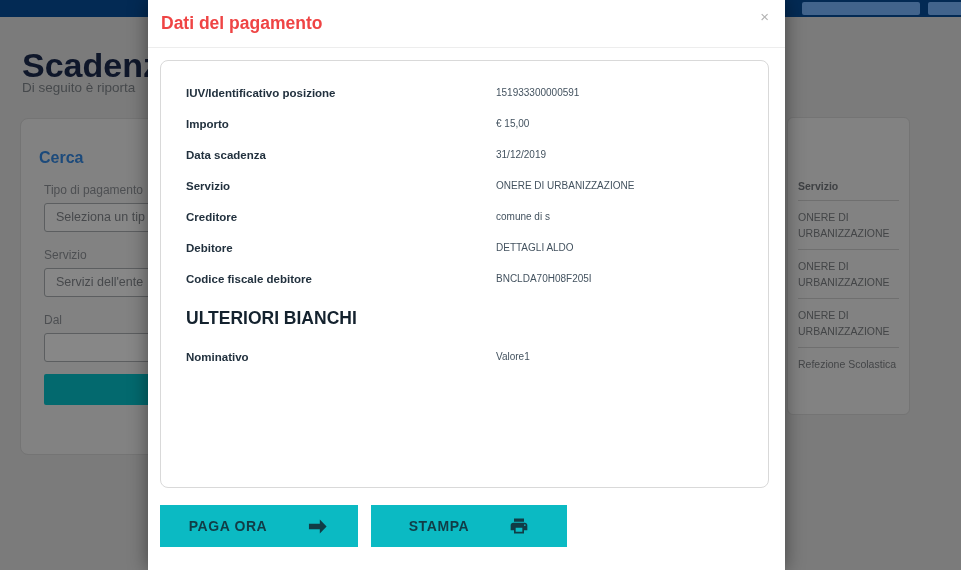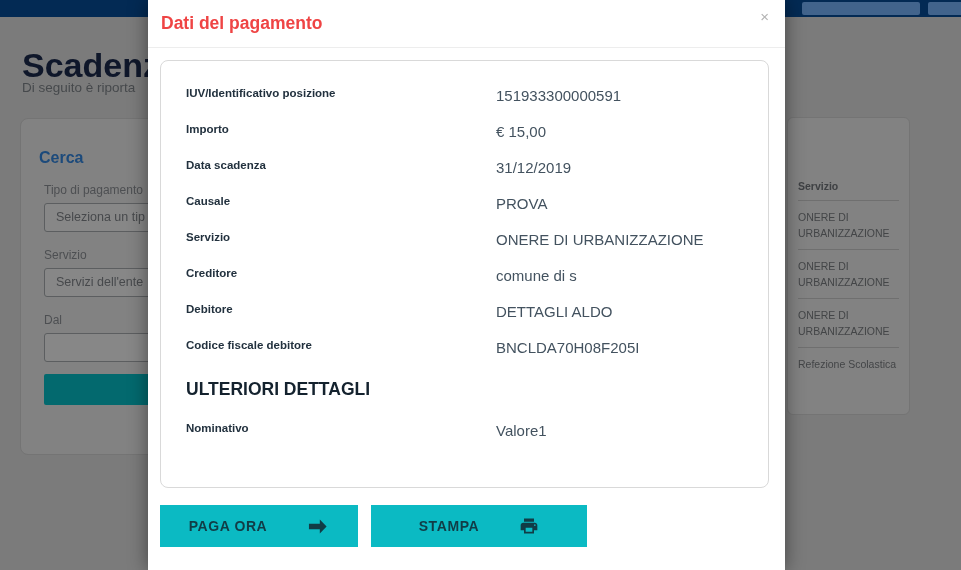--- a/index.html
+++ b/index.html
@@ -36,30 +36,30 @@
   .modal { position:absolute; left:148px; top:0; width:637px; height:570px; background:#ffffff;
     box-shadow:0 0 18px rgba(0,0,0,0.45); }
   .modal-header { height:48px; padding:13px 14px 0 13px; border-bottom:1px solid #ededed; position:relative; }
   .modal-title { font-size:17.5px; font-weight:700; color:#ef4444; }
   .modal-close { position:absolute; right:16px; top:9px; font-size:15px; color:#b3b3b3; cursor:pointer; line-height:1; }
 
   .detail-card { position:absolute; top:60px; left:12px; width:609px; height:428px;
     border:1px solid #d9d9d9; border-radius:8px; background:#fff; padding-top:16px; }
   .drow { display:flex; padding:9.5px 20px 9.5px 25px; }
   .drow .dlabel { flex:0 0 310px; font-size:11.5px; font-weight:700; color:#22313e; }
-  .drow .dvalue { flex:1; font-size:15px; color:#43525f; }
+  .drow .dvalue { flex:1; font-size:10px; color:#43525f; }
   .section-title { margin:14px 0 0 25px; font-size:17.5px; font-weight:700; color:#14222e; }
   .extra .drow:first-child { margin-top:12px; }
 
   .modal-actions { position:absolute; top:505px; left:12px; display:flex; gap:13px; }
   .teal-btn { height:42px; display:inline-flex; align-items:center; justify-content:center; gap:40px;
     background:#0bbac3; border:none; cursor:pointer;
     font-family:"Liberation Sans", sans-serif; font-size:14px; font-weight:700; letter-spacing:0.6px; color:#113c46; }
   .teal-btn.pay { width:198px; }
-  .teal-btn.print { width:216px; }
+  .teal-btn.print { width:196px; }
   .btn-icon { display:inline-flex; }
 </style>
 </head>
 <body>
 
 <div class="screen">
 
   <div class="page-title">Scadenzar</div>
   <div class="page-subtitle">Di seguito è riporta</div>
 
@@ -108,41 +108,37 @@
       </div>
       <div class="drow">
         <div class="dlabel">Importo</div>
         <div class="dvalue">€ 15,00</div>
       </div>
       <div class="drow">
         <div class="dlabel">Data scadenza</div>
         <div class="dvalue">31/12/2019</div>
       </div>
       <div class="drow">
-        <div class="dlabel">Causale</div>
-        <div class="dvalue">PROVA</div>
-      </div>
-      <div class="drow">
         <div class="dlabel">Servizio</div>
         <div class="dvalue">ONERE DI URBANIZZAZIONE</div>
       </div>
       <div class="drow">
         <div class="dlabel">Creditore</div>
         <div class="dvalue">comune di s</div>
       </div>
       <div class="drow">
         <div class="dlabel">Debitore</div>
         <div class="dvalue">DETTAGLI ALDO</div>
       </div>
       <div class="drow">
         <div class="dlabel">Codice fiscale debitore</div>
         <div class="dvalue">BNCLDA70H08F205I</div>
       </div>
 
-      <div class="section-title">ULTERIORI DETTAGLI</div>
+      <div class="section-title">ULTERIORI BIANCHI</div>
 
       <div class="extra">
         <div class="drow">
           <div class="dlabel">Nominativo</div>
           <div class="dvalue">Valore1</div>
         </div>
       </div>
     </div>
 
     <div class="modal-actions">

